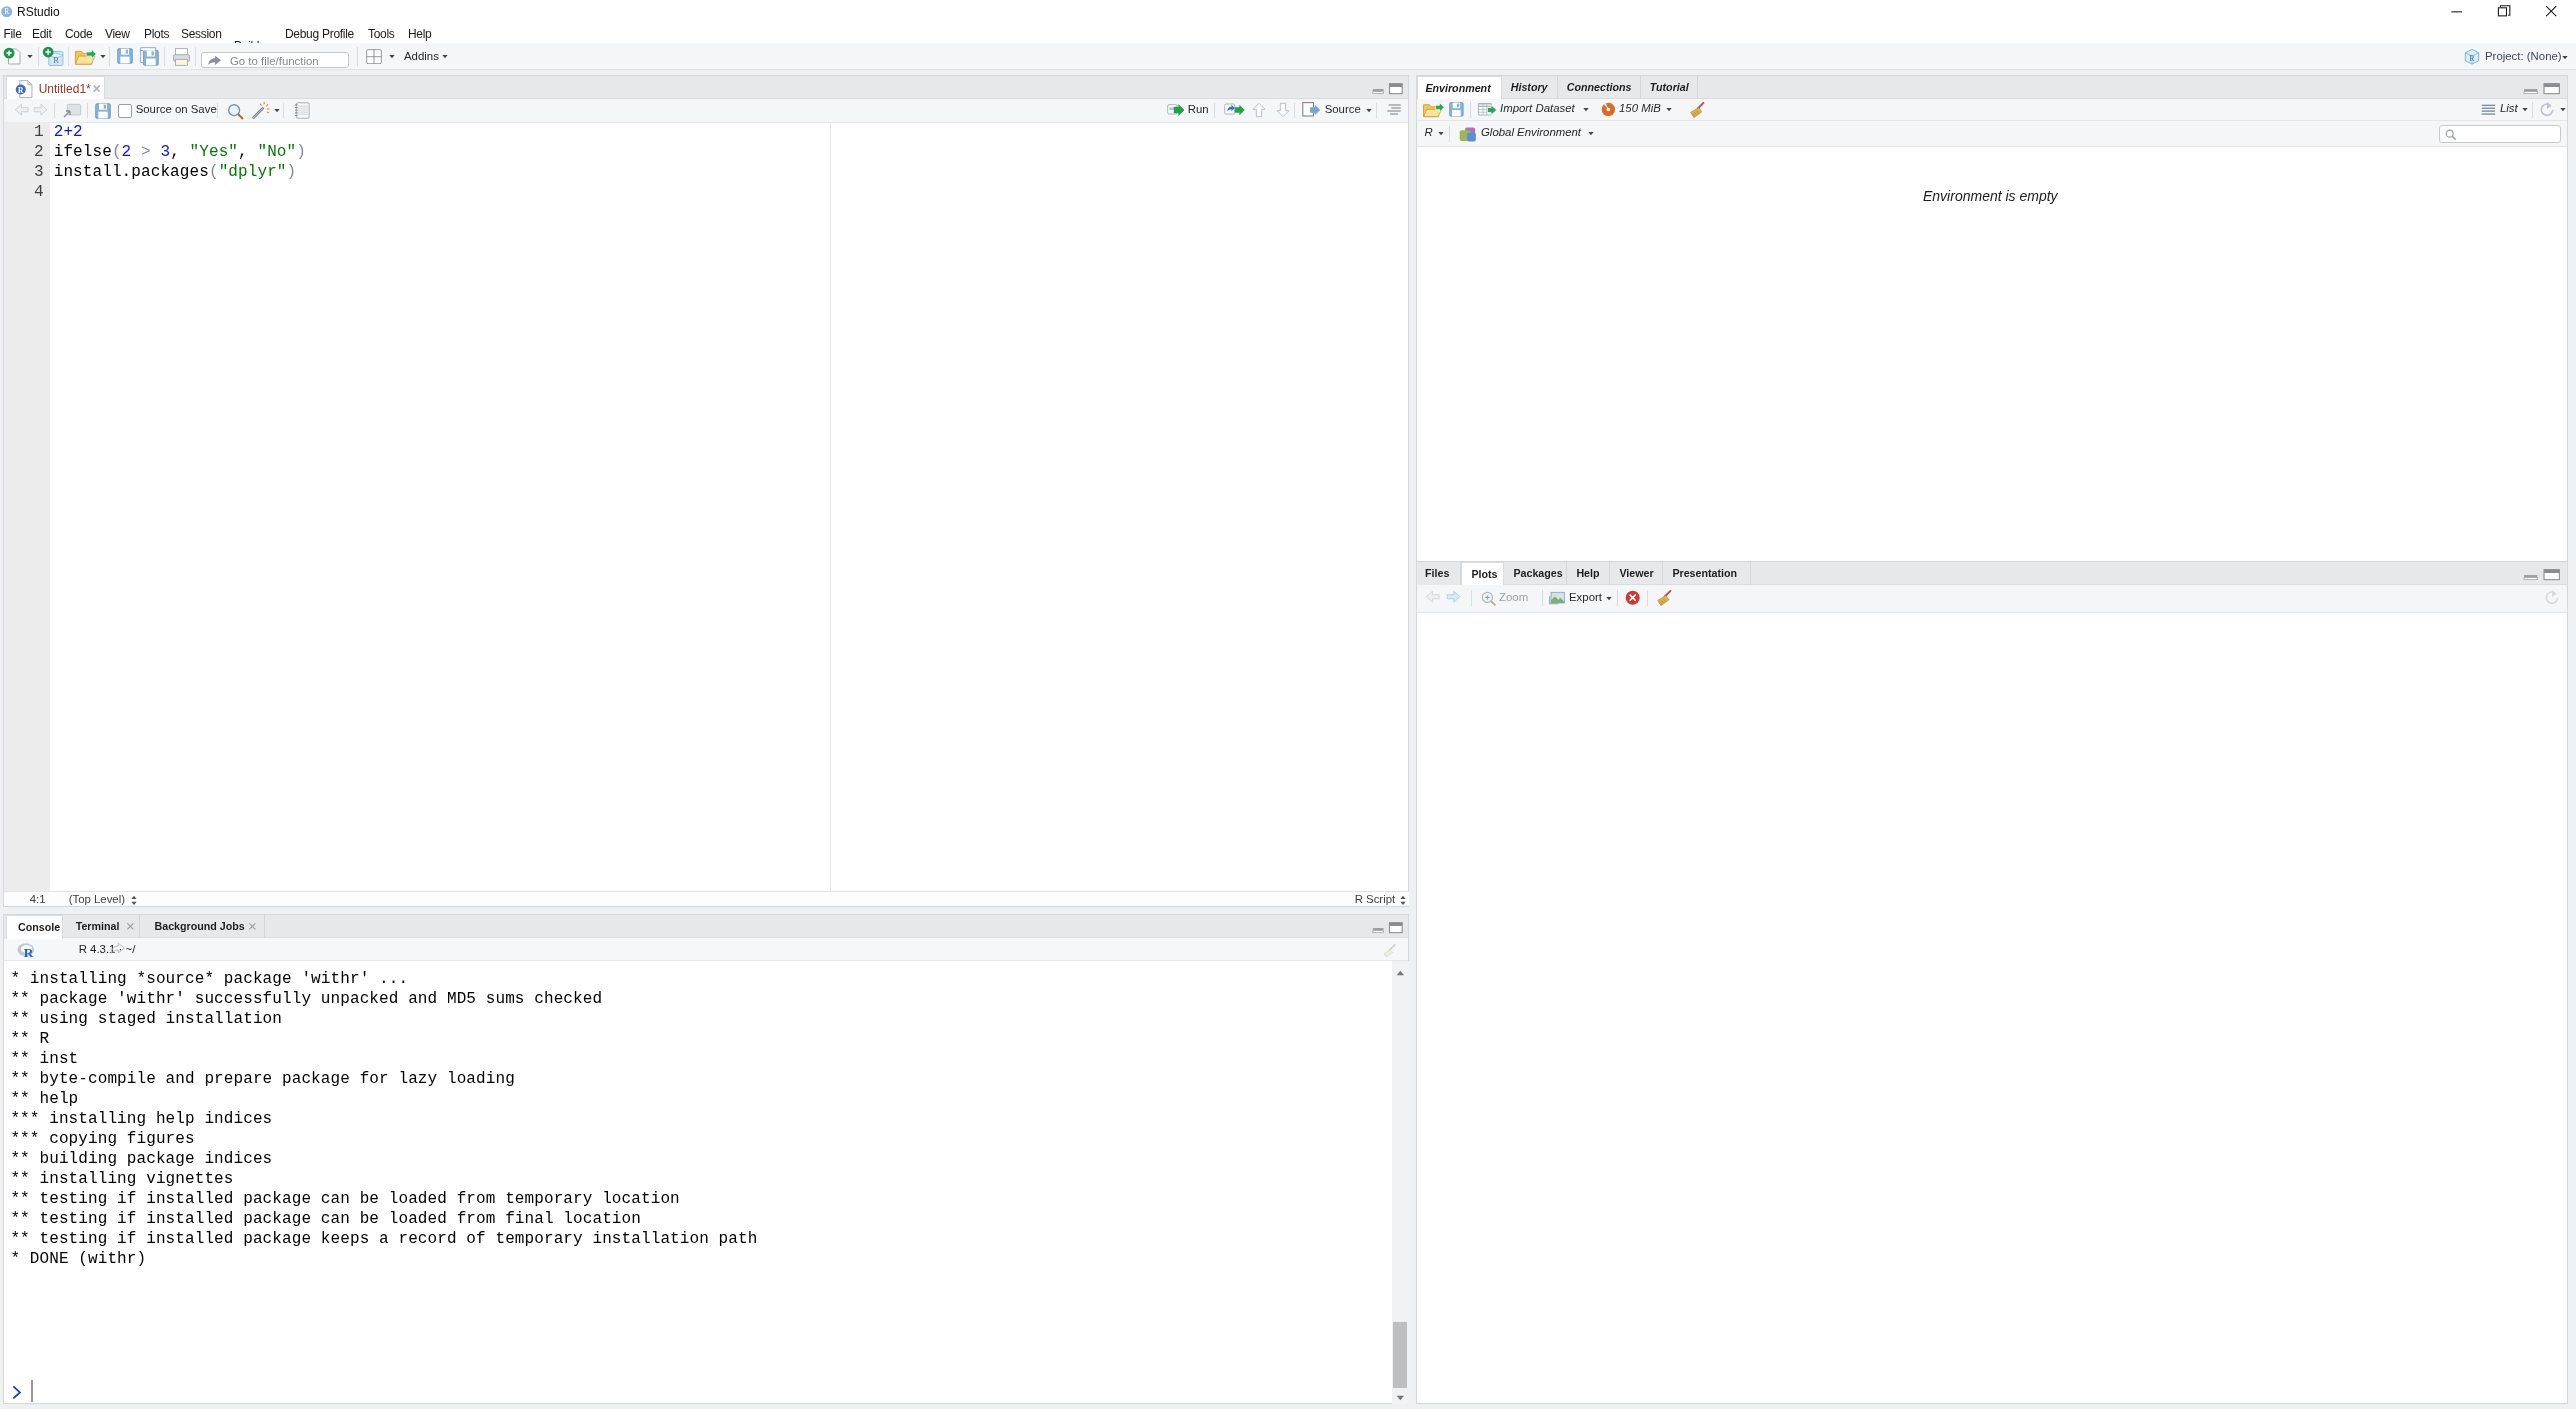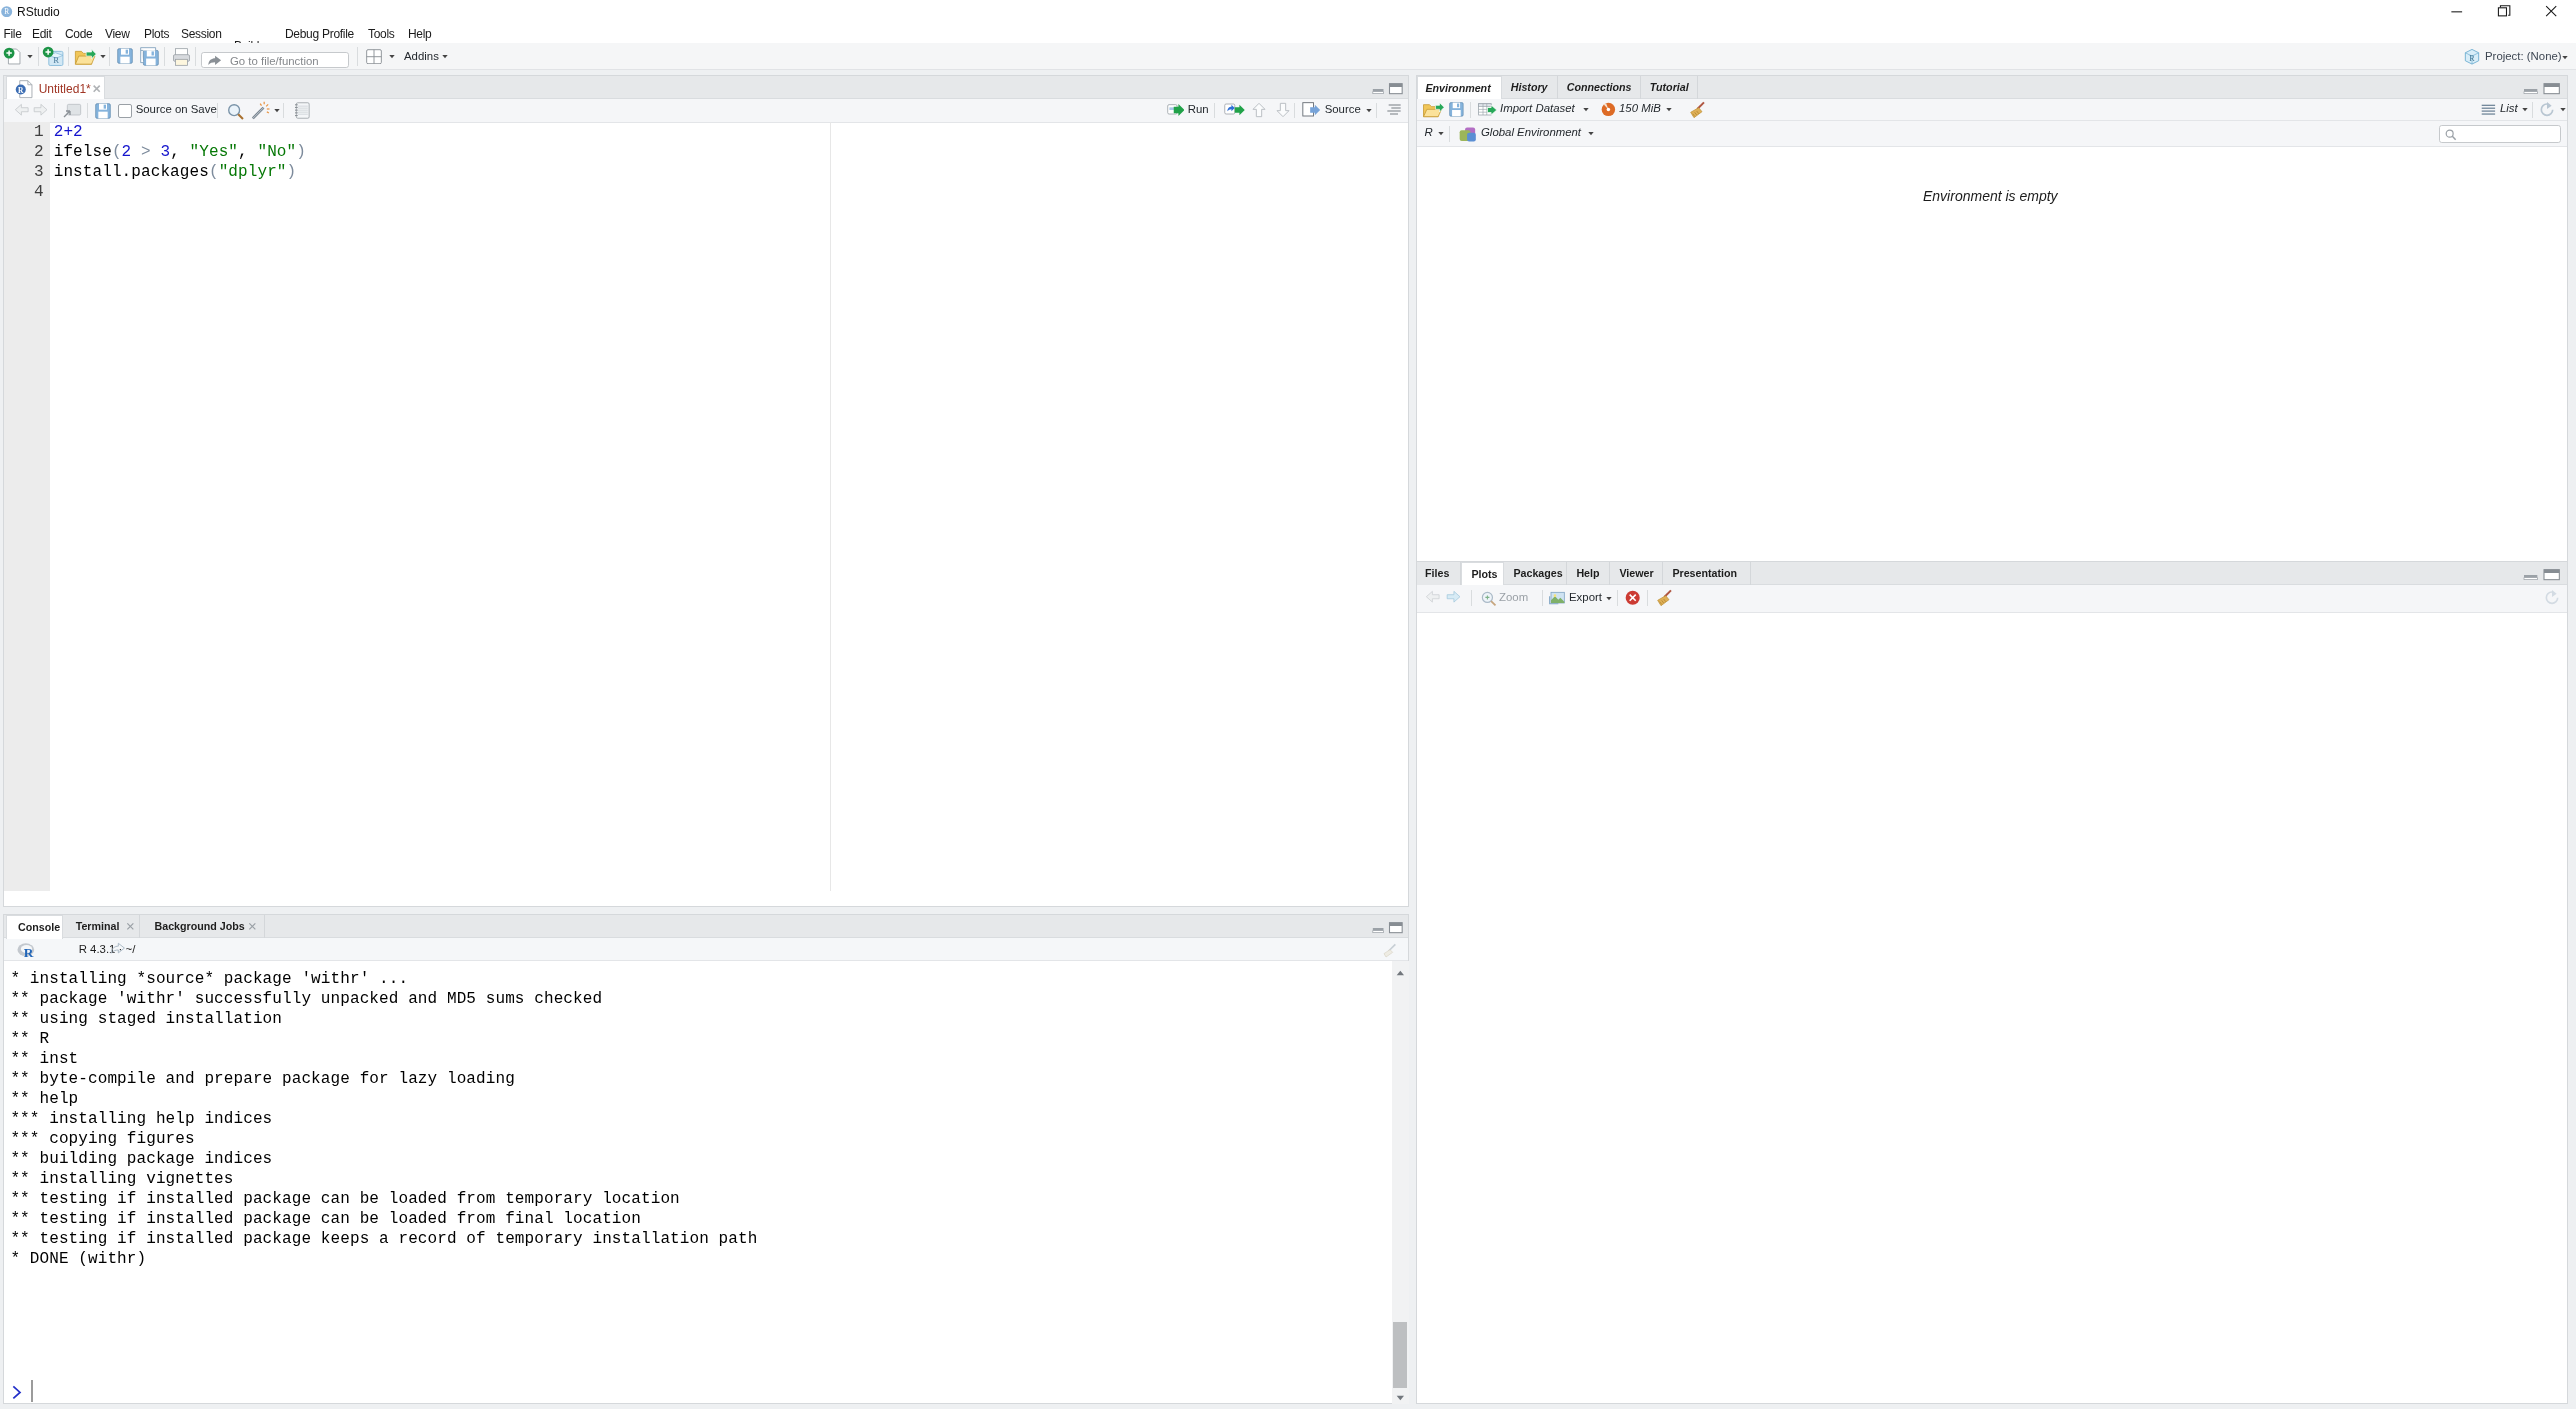--- a/index.html
+++ b/index.html
@@ -239,20 +239,33 @@
           <line x1="6" y1="15" x2="18" y2="15"></line>
         </g>
     </svg>
   </div>
   <div class="abs" style="left:0;top:46px;width:46px;height:769px;background:#ececec;"></div>
   <div class="abs mono" style="left:0;top:46px;width:46px;text-align:right;color:#404040;"><span style="padding-right:6px;display:block;">1</span><span style="padding-right:6px;display:block;">2</span><span style="padding-right:6px;display:block;">3</span><span style="padding-right:6px;display:block;">4</span></div>
   <div class="abs" style="left:826px;top:46px;width:0.7px;height:769px;background:#e7e7e7;"></div>
   <pre class="abs mono" style="left:50px;top:46px;"><span class="blue">2+2</span>
 <span>ifelse</span><span class="gry">(</span><span class="blue">2</span> <span class="gry">&gt;</span> <span class="blue">3</span>, <span class="grn">"Yes"</span>, <span class="grn">"No"</span><span class="gry">)</span>
 <span>install.packages</span><span class="gry">(</span><span class="grn">"dplyr"</span><span class="gry">)</span></pre>
+  <div class="abs" style="left:0;top:815px;width:1405px;height:14.8px;background:#fdfdfe;border-top:0.7px solid #e4e4e4;">
+    <span class="abs" style="left:26px;top:1.3px;font-size:11.4px;color:#404040;">4:1</span>
+    <span class="abs" style="left:65px;top:1.3px;font-size:11.4px;color:#404040;">(Top Level)</span>
+    <svg class="abs" style="left:126px;top:2.7px;" width="8" height="10.7" viewBox="0 0 12 16">
+        <path d="M6 1 L10 6 H2 z" fill="#555"></path>
+        <path d="M6 15 L2 10 H10 z" fill="#555"></path>
+      </svg>
+    <span class="abs" style="left:1351px;top:1.3px;font-size:11.4px;color:#404040;">R Script</span>
+    <svg class="abs" style="left:1395px;top:2.7px;" width="8" height="10.7" viewBox="0 0 12 16">
+        <path d="M6 1 L10 6 H2 z" fill="#555"></path>
+        <path d="M6 15 L2 10 H10 z" fill="#555"></path>
+      </svg>
+  </div>
   <svg class="abs" style="left:1368px;top:6.7px;" width="31" height="12" viewBox="0 0 46 18">
     <rect x="1" y="9" width="16" height="7" fill="#9ba1a7"></rect>
       <rect x="1" y="13" width="16" height="3" fill="#fff" stroke="#9ba1a7" stroke-width="1"></rect>
     <rect x="26" y="1" width="19" height="15" fill="#fff" stroke="#878d93" stroke-width="1.6"></rect>
       <rect x="26" y="1" width="19" height="5" fill="#878d93"></rect>
   </svg>
 </div>
 <div id="console-pane" class="pane">
   <pre class="abs mono" style="left:6.7px;top:34px;z-index:1;">
 

